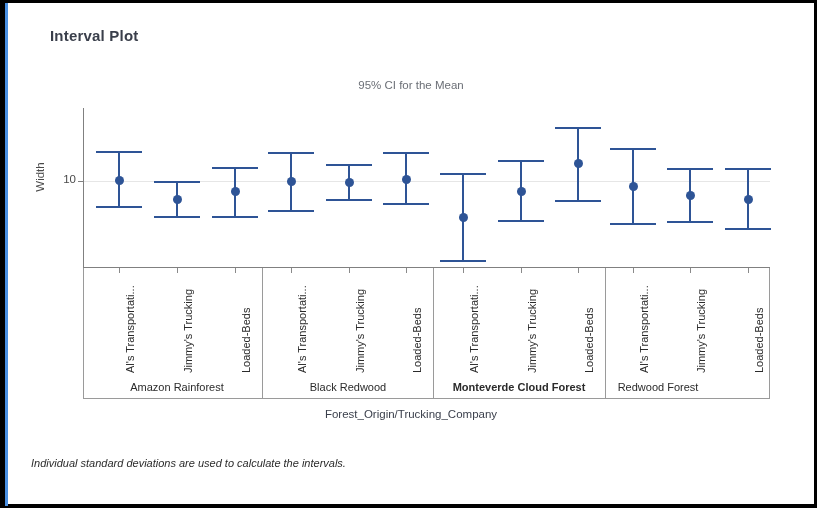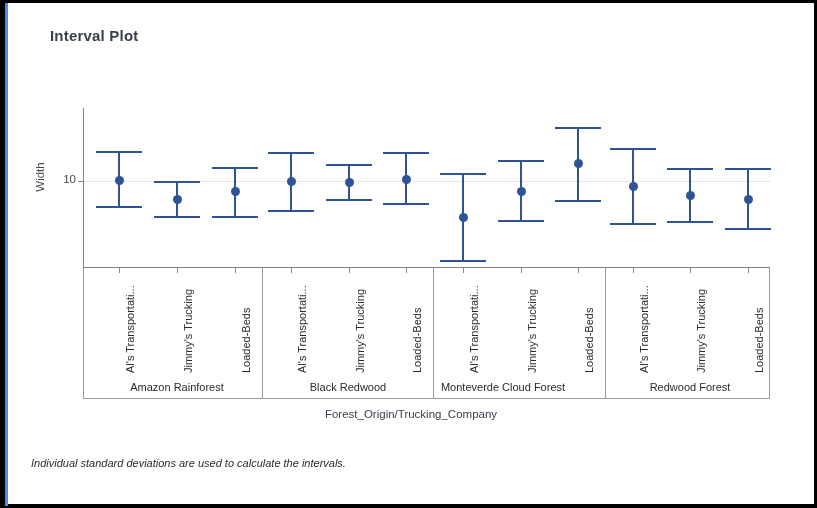--- a/index.html
+++ b/index.html
@@ -44,20 +44,21 @@
   .xtick{position:absolute;width:1px;height:5px;background:#8a8a8a;top:265px;}
 </style>
 </head>
 <body>
 
 <div id="frame">
   <div id="accent"></div>
   <div id="card">
 
     <div id="plot-title">Interval Plot</div>
+    <div id="subtitle">95% CI for the Mean</div>
 
     <div id="panel">
       <div id="gridline"></div>
       <div id="yaxis-line"></div>
       <div id="ytick"></div>
       <div id="ytick-label">10</div>
       <div id="ylabel">Width</div>
       <div id="xaxis-line"></div>
       <div id="catframe"></div>
       <div id="marks">
@@ -142,22 +143,22 @@
           <div class="tick-label" style="left: 346px; top: 370px;">Jimmy's Trucking</div>
           <div class="tick-label" style="left: 403px; top: 370px;">Loaded-Beds</div>
           <div class="tick-label" style="left: 460px; top: 370px;">Al's Transportati...</div>
           <div class="tick-label" style="left: 518px; top: 370px;">Jimmy's Trucking</div>
           <div class="tick-label" style="left: 575px; top: 370px;">Loaded-Beds</div>
           <div class="tick-label" style="left: 630px; top: 370px;">Al's Transportati...</div>
           <div class="tick-label" style="left: 687px; top: 370px;">Jimmy's Trucking</div>
           <div class="tick-label" style="left: 745px; top: 370px;">Loaded-Beds</div>
           <div class="group-label" style="left: 59px; width: 220px;">Amazon Rainforest</div>
           <div class="group-label" style="left: 230px; width: 220px;">Black Redwood</div>
-          <div class="group-label" style="left: 385px; width: 220px;">Monteverde Cloud Forest</div>
-          <div class="group-label" style="left: 572px; width: 220px;">Redwood Forest</div>
+          <div class="group-label" style="left: 401px; width: 220px; font-weight: bold;">Monteverde Cloud Forest</div>
+          <div class="group-label" style="left: 540px; width: 220px;">Redwood Forest</div>
         </div>
     <div class="xtick" style="left: 111px;"></div>
         <div class="xtick" style="left: 169px;"></div>
         <div class="xtick" style="left: 227px;"></div>
         <div class="xtick" style="left: 283px;"></div>
         <div class="xtick" style="left: 341px;"></div>
         <div class="xtick" style="left: 398px;"></div>
         <div class="xtick" style="left: 455px;"></div>
         <div class="xtick" style="left: 513px;"></div>
         <div class="xtick" style="left: 570px;"></div>

